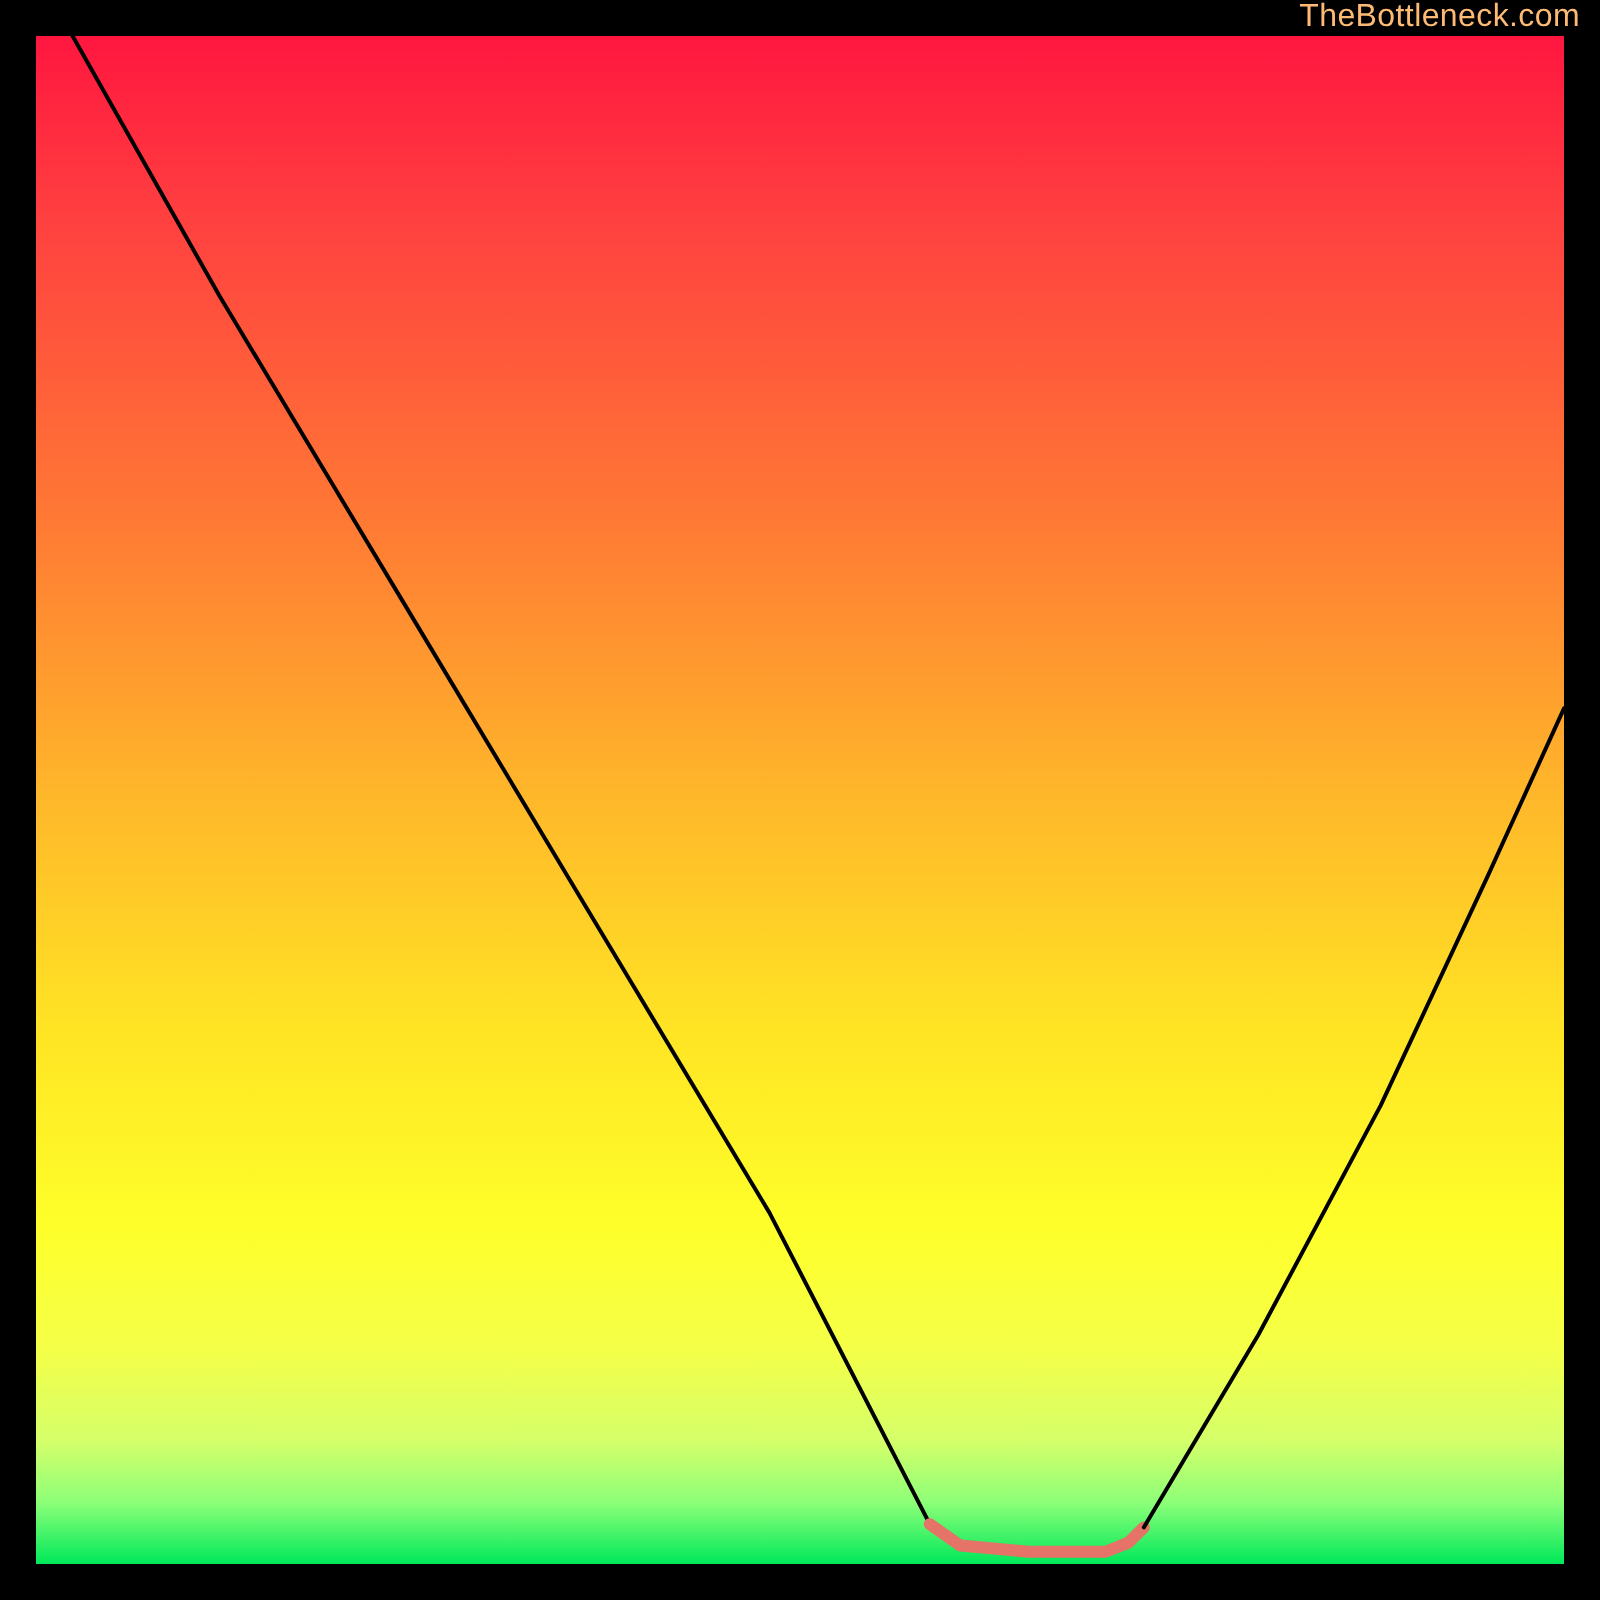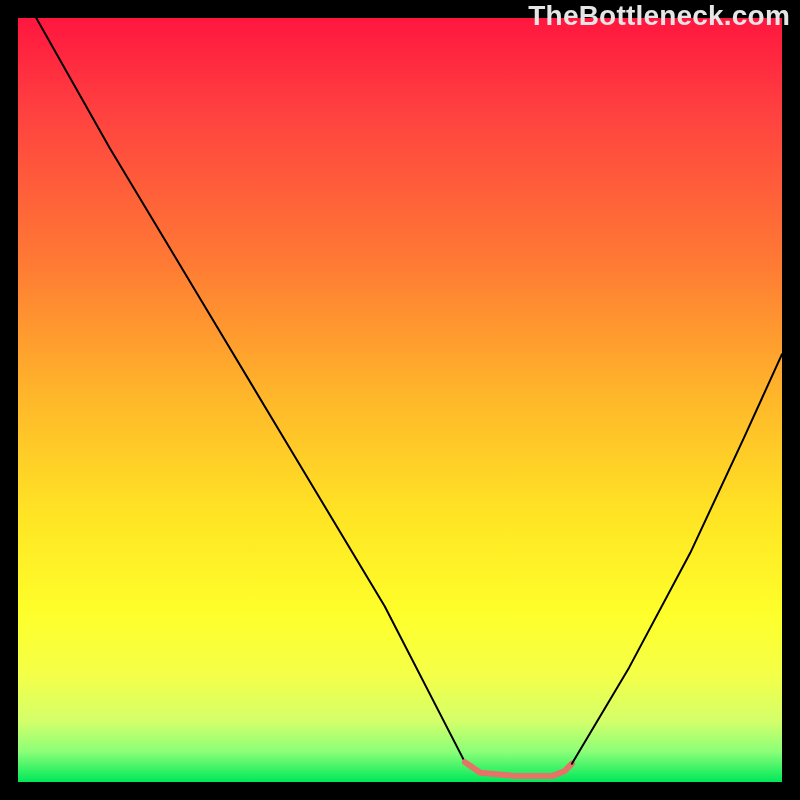--- a/index.html
+++ b/index.html
@@ -36,23 +36,23 @@
       #d4ff6a 92%,
       #8cff78 96%,
       #00e85a 100%
     );
   }
   .watermark {
     position: absolute;
     top: 0px;
     right: 10px;
     font-family: Arial, Helvetica, sans-serif;
-    font-size: 28px;
-    font-weight: 700;
-    color: #e5e5e5;
+    font-size: 16px;
+    font-weight: 400;
+    color: #fdba74;
     user-select: none;
     letter-spacing: 0.2px;
   }
   svg.curve {
     position: absolute;
     top: 0;
     left: 0;
     pointer-events: none;
   }
 </style>

